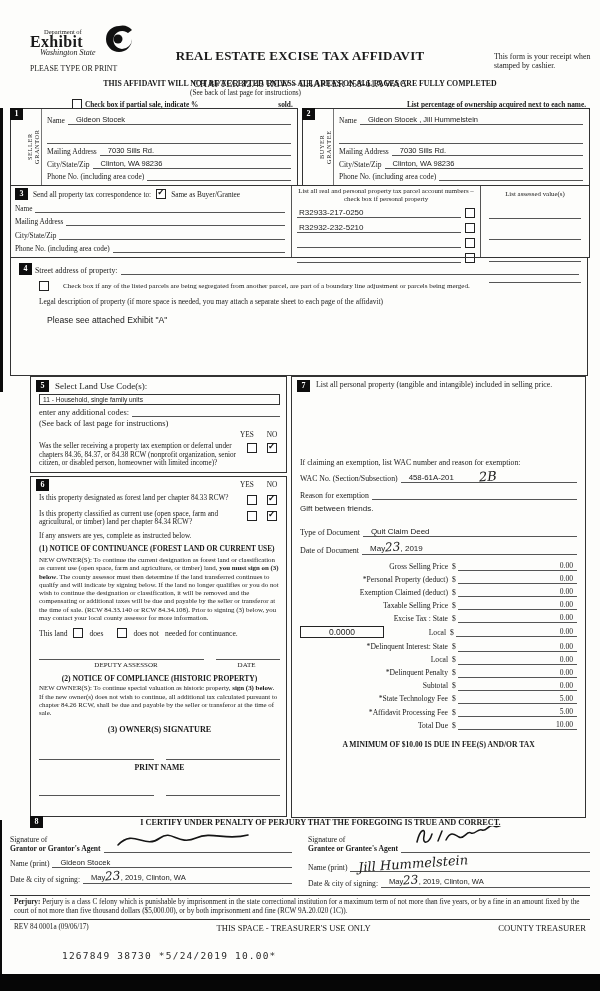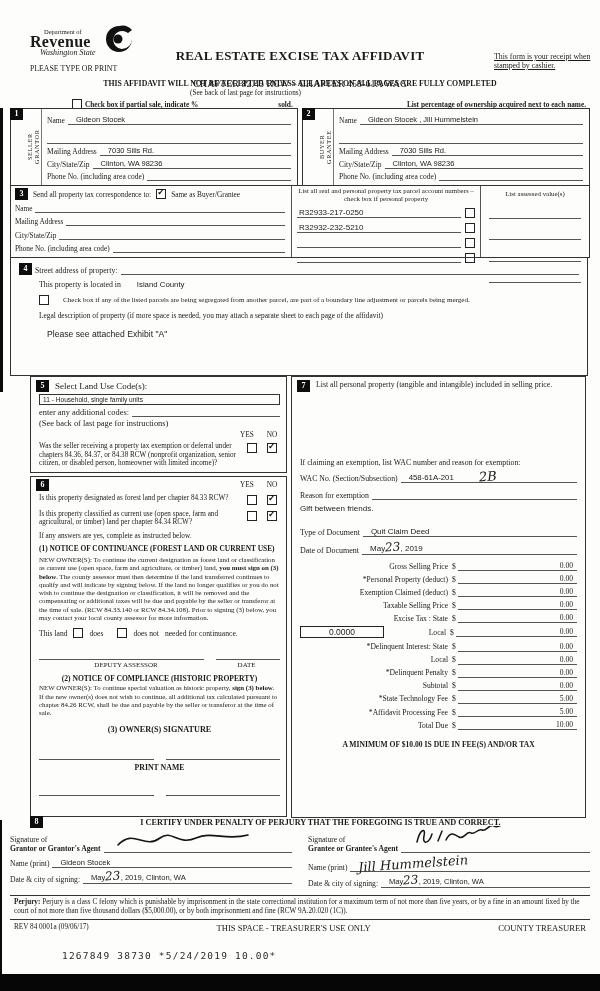--- a/index.html
+++ b/index.html
@@ -22,21 +22,21 @@
   .logo{position:absolute;top:28;left:30px;top:28px;}
   .logo .l1{font-size:6.5px;margin-left:14px;}
   .logo .l2{font-size:16px;font-weight:bold;letter-spacing:.3px;line-height:13px;}
   .logo .l3{font-size:8px;font-style:italic;margin-left:10px;}
   .swirl{position:absolute;left:74px;top:-4px;}
   .titleblock{position:absolute;top:48px;left:130px;width:340px;text-align:center;}
   .t1{font-size:13px;font-weight:bold;letter-spacing:.2px;}
   .t2{font-size:10px;margin-top:14px;}
   .warn{position:absolute;top:79px;left:30px;right:30px;text-align:center;font-size:7.8px;font-weight:bold;}
   .seeback{position:absolute;top:89px;left:190px;font-size:7.2px;}
-  .receiptnote{position:absolute;top:52px;right:8px;width:98px;font-size:7.8px;line-height:9px;text-decoration:underline;}
+  .receiptnote{position:absolute;top:52px;right:8px;width:98px;font-size:7.8px;line-height:9px;}
   .typeprint{position:absolute;top:64px;left:30px;font-size:7.8px;}
   .partialrow{position:absolute;top:99px;left:72px;right:14px;display:flex;align-items:center;gap:3px;font-size:7.3px;}
   
   .row12{position:absolute;top:108px;left:10px;width:580px;display:flex;gap:4px;}
   .pbox{border:1px solid #333;height:76px;position:relative;flex:1;display:flex;}
   .pbox .tab{position:absolute;top:-1px;left:-1px;}
   .sidewrap{display:flex;border-right:1px solid #777;padding:2px 1px 2px 3px;margin-left:12px;}
   .sidewrap span{writing-mode:vertical-rl;transform:rotate(180deg);font-size:6.3px;letter-spacing:.6px;text-align:center;}
   .pfields{flex:1;padding:3px 6px 2px 5px;}
   .pfields .fl{margin-top:2.5px;font-size:7.5px;}
@@ -97,21 +97,21 @@
 <body>
 
 <div class="page">
 
   <div class="edge1"></div>
   <div class="edge2"></div>
   <div class="bottombar"></div>
 
   <div class="logo">
     <div class="l1">Department of</div>
-    <div class="l2">Revenue</div>
+    <div class="l2">Exhibit</div>
     <div class="l3">Washington State</div>
     <span class="swirl">
       <svg width="30" height="30" viewBox="0 0 30 30">
         <path d="M15,2 a13,13 0 1,0 13,13 a10,10 0 0,1 -10,10 a9,9 0 1,1 6,-16 l4,-3 a13,13 0 0,0 -13,-4 z" fill="#111"></path>
         <circle cx="14" cy="15" r="4.5" fill="#111"></circle>
       </svg>
     </span>
   </div>
   <div class="titleblock">
     <div class="t1">REAL ESTATE EXCISE TAX AFFIDAVIT</div>
@@ -257,24 +257,20 @@
       <div class="line"></div>
     </div>
   </div>
 
   <div class="sec4">
     <div class="fl" style="margin-top:2px">
       <span class="tab">4</span>
       <span>Street address of property:</span>
       <span class="line"></span>
     </div>
-    <div style="margin-top:5px;margin-left:20px;font-size:7.8px;">
-      <span>This property is located in</span>
-      <span class="typed" style="margin-left:14px">Island County</span>
-    </div>
     <div style="margin-top:6px;margin-left:20px;font-size:7.1px;display:flex;gap:14px;align-items:center;">
       <span class="cb"></span>
       <span>Check box if any of the listed parcels are being segregated from another parcel, are part of a boundary line adjustment or parcels being merged.</span>
     </div>
     <div style="margin-top:6px;margin-left:20px;font-size:7.4px;">Legal description of property (if more space is needed, you may attach a separate sheet to each page of the affidavit)</div>
     <div class="typed" style="margin-top:9px;margin-left:28px;font-size:8.6px;">Please see attached Exhibit "A"</div>
   </div>
 
   <div class="cols">
 

